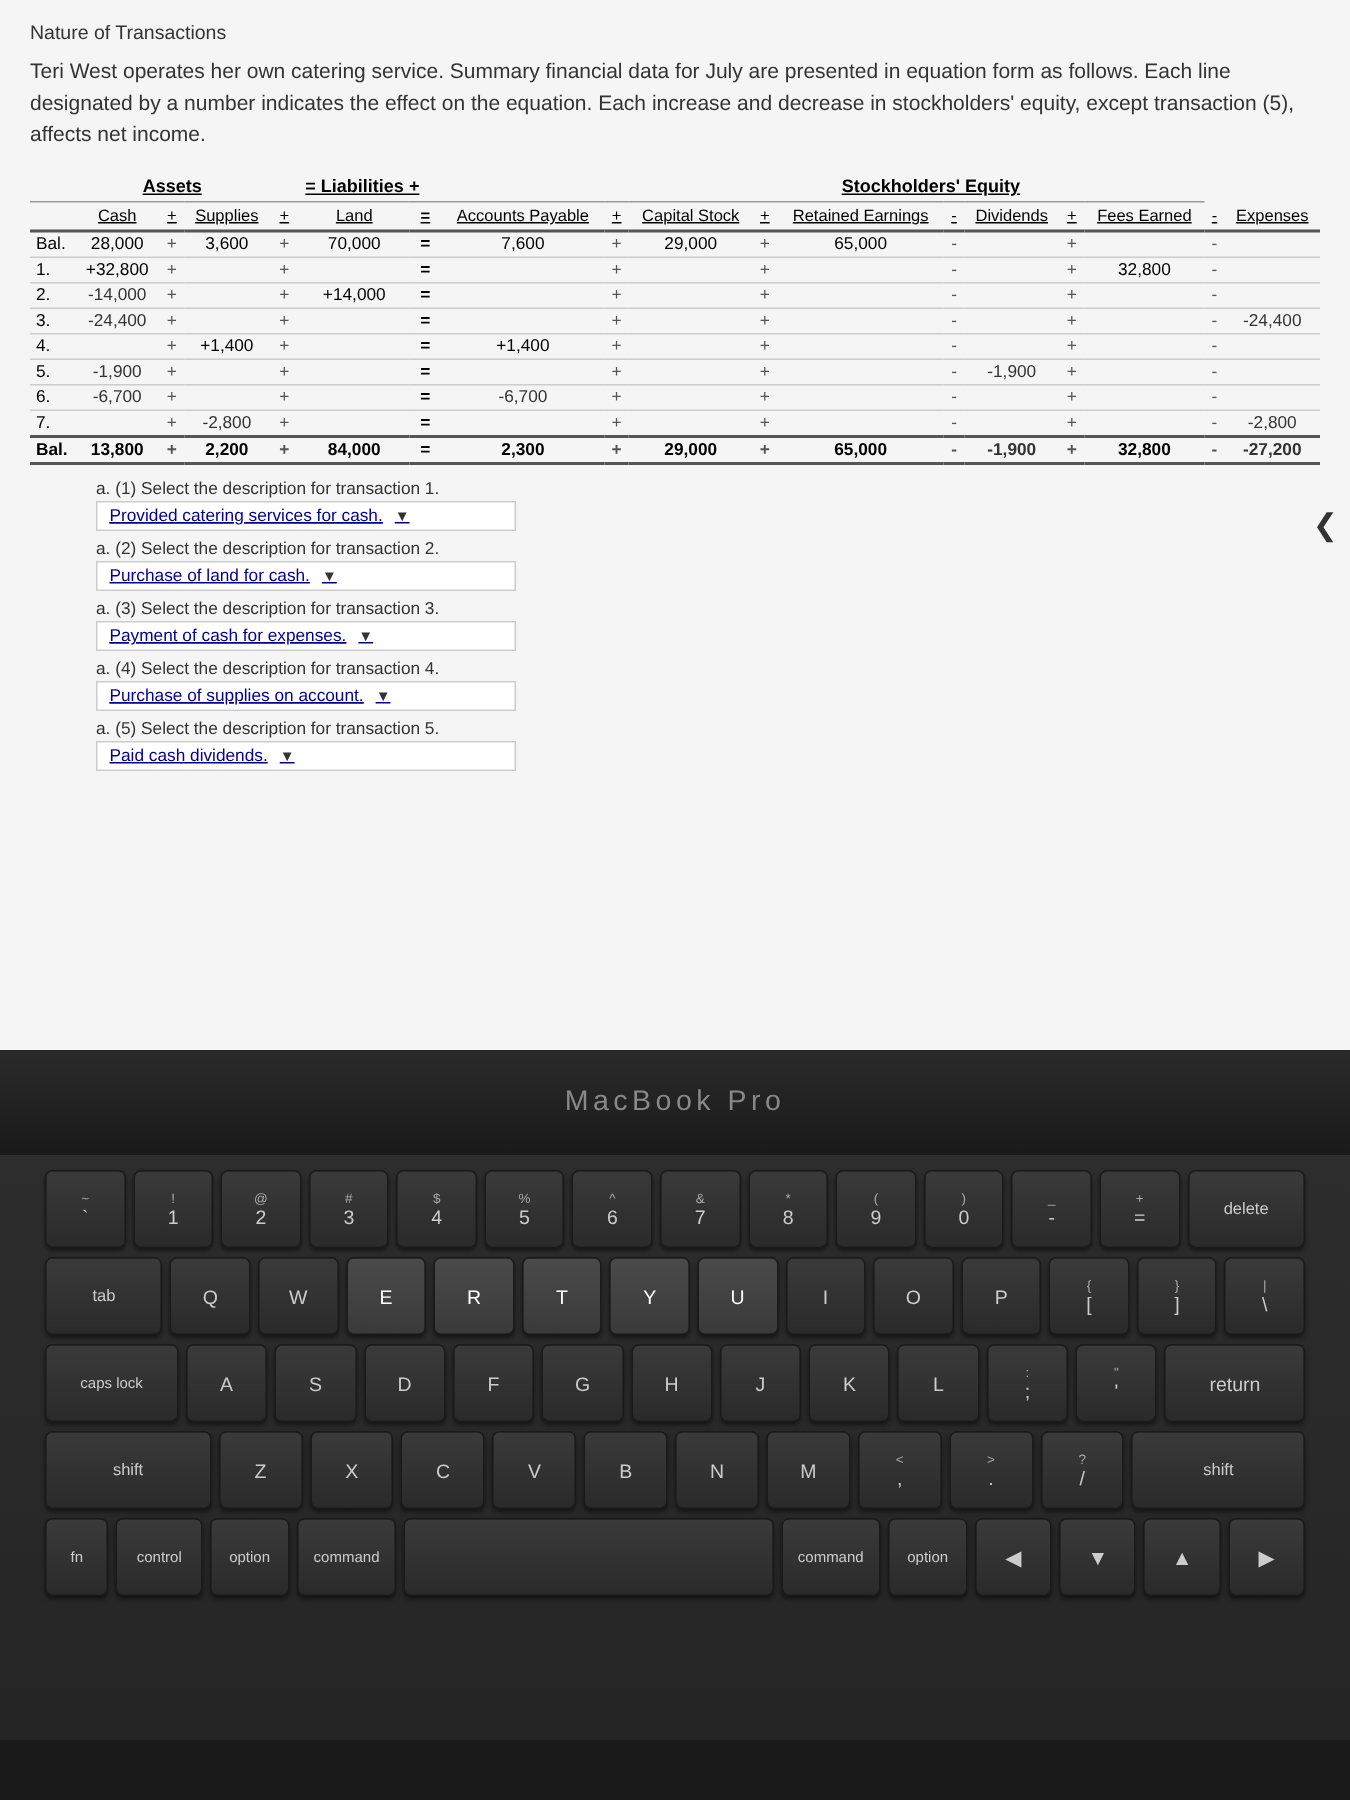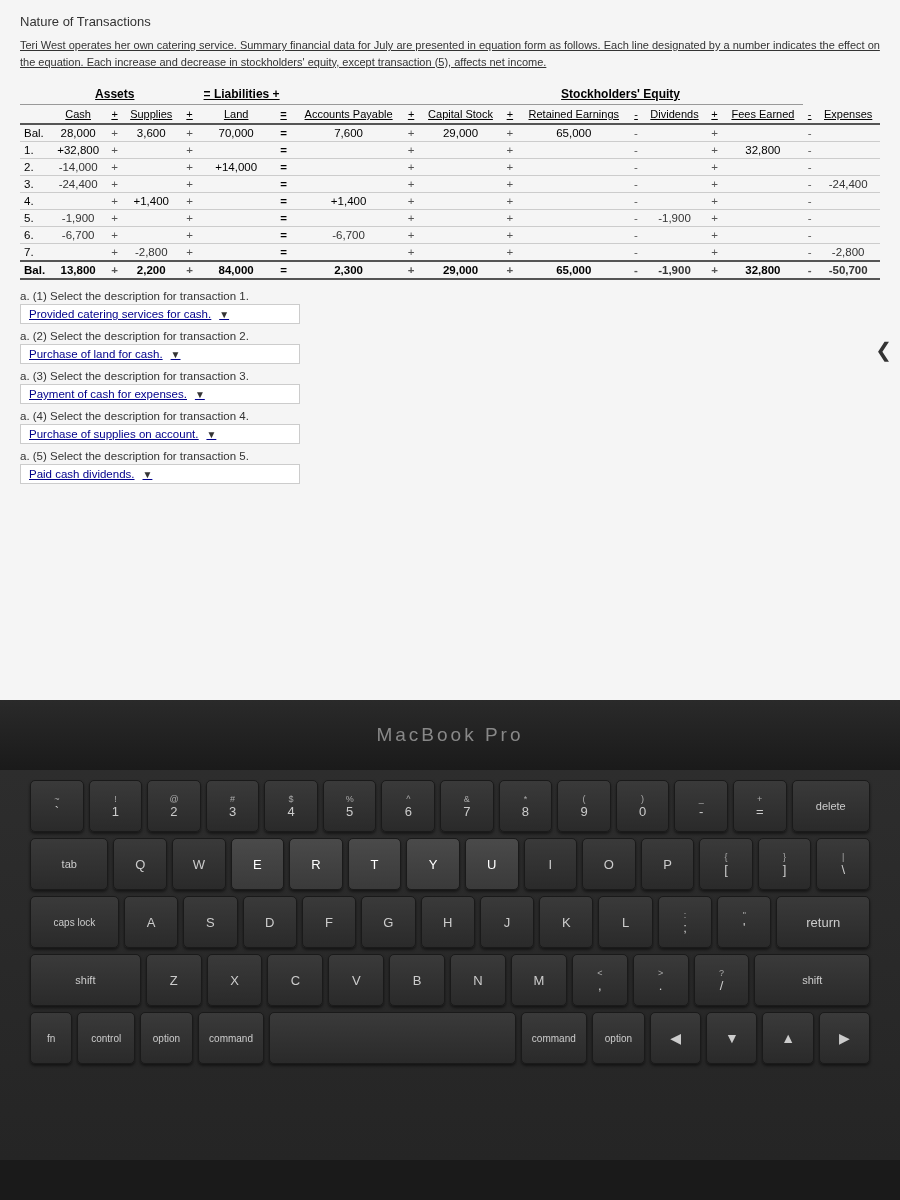--- a/index.html
+++ b/index.html
@@ -29,25 +29,24 @@
     }
 
     .page-title {
       font-size: 13px;
       color: #333;
       margin-bottom: 8px;
       font-weight: normal;
     }
 
     .description-text {
-      font-size: 11px;
+      font-size: 14px;
       color: #333;
       line-height: 1.5;
       margin-bottom: 14px;
-      text-decoration: underline;
     }
 
     
     .equation-table {
       width: 100%;
       border-collapse: collapse;
       font-size: 11.5px;
       margin-bottom: 10px;
     }
 
@@ -85,20 +84,21 @@
 
     .bold-row td {
       font-weight: bold;
       border-top: 2px solid #555;
       border-bottom: 2px solid #555;
     }
 
     
     .qa-section {
       margin-top: 8px;
+      margin-left: 44px;
     }
 
     .qa-item {
       margin-bottom: 6px;
     }
 
     .qa-question {
       font-size: 11.5px;
       color: #333;
       margin-bottom: 2px;
@@ -415,21 +415,21 @@
             <td>2,300</td>
             <td style="color: rgb(85, 85, 85);">+</td>
             <td>29,000</td>
             <td style="color: rgb(85, 85, 85);">+</td>
             <td>65,000</td>
             <td style="color: rgb(85, 85, 85);">-</td>
             <td style="color: rgb(51, 51, 51);">-1,900</td>
             <td style="color: rgb(85, 85, 85);">+</td>
             <td>32,800</td>
             <td style="color: rgb(85, 85, 85);">-</td>
-            <td style="color: rgb(51, 51, 51);">-50,700</td>
+            <td style="color: rgb(51, 51, 51);">-27,200</td>
           </tr>
         </tbody>
     </table>
 
     <div class="qa-section" id="qa-section">
     <div class="qa-item"><div class="qa-question">a. (1)  Select the description for transaction 1.</div><div class="qa-dropdown">
             <span style="color:#00008B;text-decoration:underline;">Provided catering services for cash.</span>
             <span class="arrow" style="margin-left:8px;text-decoration:none;color:#333;">▼</span>
           </div></div>
         <div class="qa-item"><div class="qa-question">a. (2)  Select the description for transaction 2.</div><div class="qa-dropdown">

